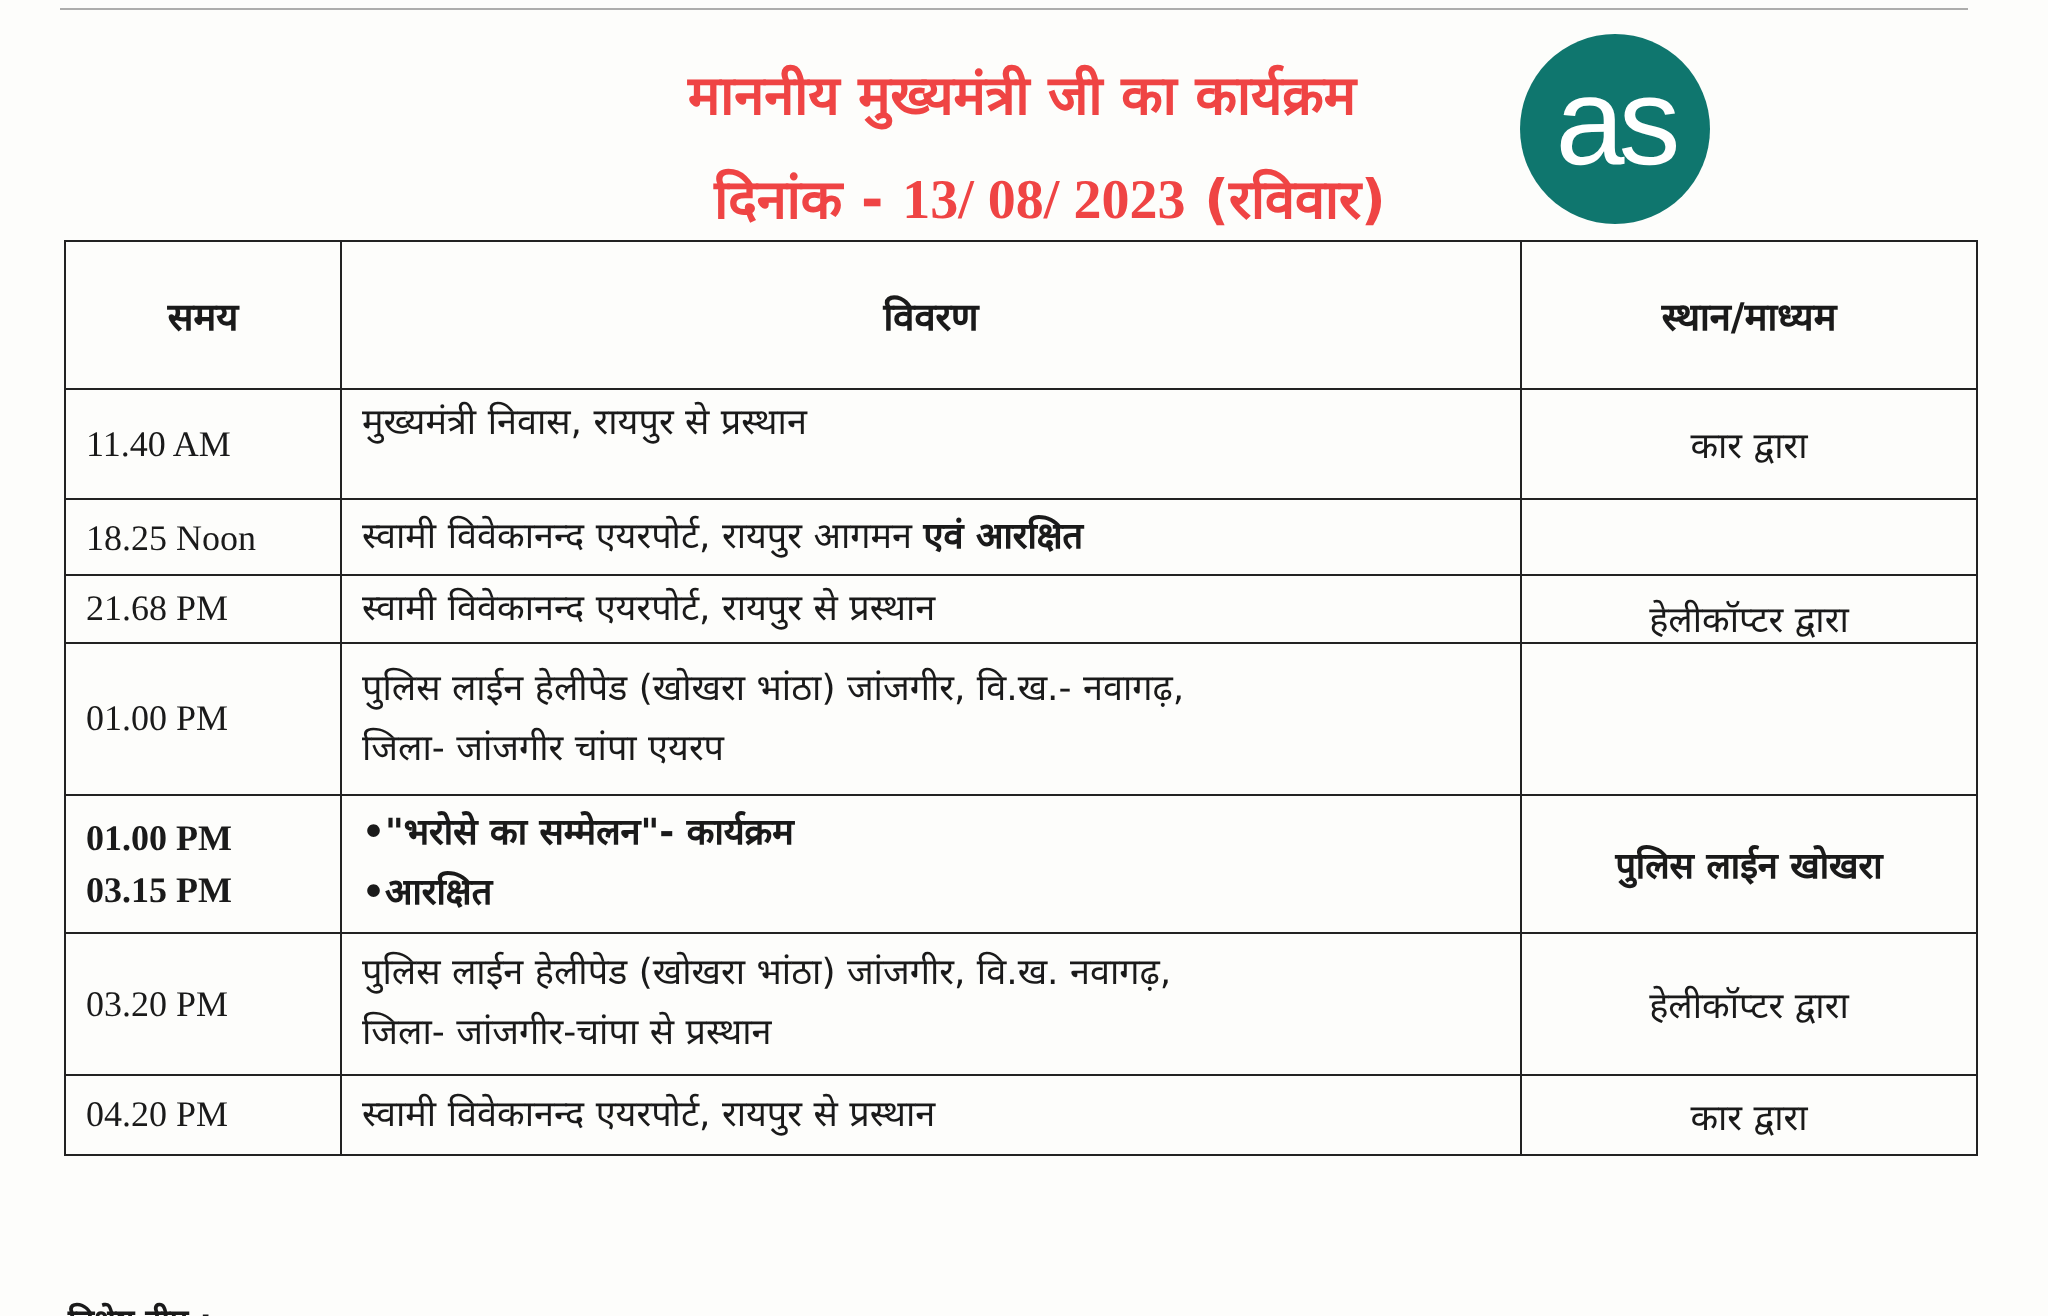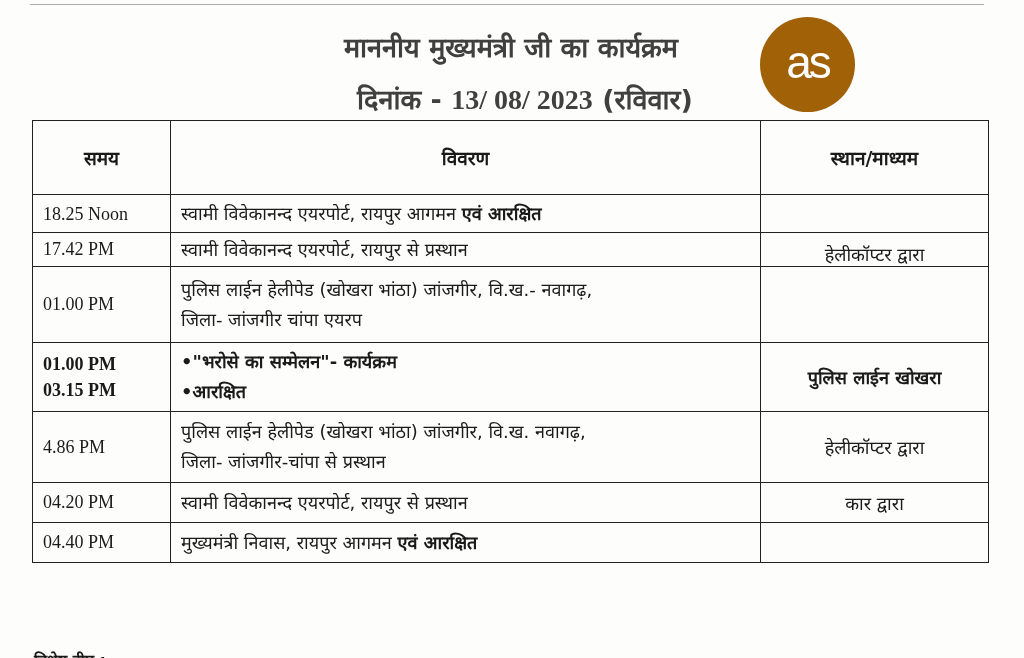--- a/index.html
+++ b/index.html
@@ -2,28 +2,28 @@
 <html><head>
 <meta charset="utf-8">
 <style>
   html, body { margin:0; padding:0; }
   body {
     width:1024px; height:658px; overflow:hidden; position:relative;
     background:#fdfdfb; color:#1a1a1a;
     font-family:"DejaVu Sans", sans-serif;
   }
   .topline { position:absolute; left:30px; right:40px; top:4px; height:1px; background:#8a8a8a; opacity:0.7; }
-  .title { position:absolute; left:0; width:1010px; text-align:center; font-weight:bold; color:#404040; }
+  .title { position:absolute; left:0; width:1010px; text-align:center; font-weight:bold; color:#ef4444; }
   .title1 { top:28px; font-size:27px; left:6px; }
   .title2 { top:80px; font-size:27px; left:20px; }
   .title2 .num { font-family:"Liberation Serif", serif; font-size:28px; }
   .logo {
     position:absolute; left:760px; top:17px; width:95px; height:95px; border-radius:50%;
-    background:#a16207; color:#fff; display:flex; align-items:center; justify-content:center;
-    font-family:"Liberation Sans", sans-serif; font-size:46px; letter-spacing:-3px; line-height:1;
+    background:#0f766e; color:#fff; display:flex; align-items:center; justify-content:center;
+    font-family:"Liberation Sans", sans-serif; font-size:62px; letter-spacing:-3px; line-height:1;
     padding-bottom:6px; box-sizing:border-box;
   }
   table.sched {
     position:absolute; left:32px; top:120px; width:956px; border-collapse:collapse;
     table-layout:fixed;
   }
   table.sched td, table.sched th { border:1.6px solid #222; vertical-align:middle; padding:0 10px; }
   col.c1 { width:138px; } col.c2 { width:590px; } col.c3 { width:228px; }
   th { font-weight:bold; font-size:19px; }
   th.h1 { text-align:center; vertical-align:top; padding-top:8px; }
@@ -60,29 +60,34 @@
       <col class="c3">
     </colgroup>
   <thead>
     <tr style="height:74px">
       <th class="h1">समय</th>
       <th class="h2">विवरण</th>
       <th class="h3">स्थान/माध्यम</th>
     </tr>
   </thead>
   <tbody>
+    <tr style="height:55px">
+      <td class="time">11.40 AM</td>
+      <td class="desc" style="vertical-align:top;padding-top:2px">मुख्यमंत्री निवास, रायपुर से प्रस्थान</td>
+      <td class="via">कार द्वारा</td>
+    </tr>
     <tr style="height:38px">
       <td class="time" style="padding-top:2px">18.25 Noon</td>
       <td class="desc">
         <span>स्वामी विवेकानन्द एयरपोर्ट, रायपुर आगमन </span><span class="b">एवं आरक्षित</span>
       </td>
       <td class="via"></td>
     </tr>
     <tr style="height:34px">
-      <td class="time" style="padding-top:0">17.42 PM</td>
+      <td class="time" style="padding-top:0">21.68 PM</td>
       <td class="desc">स्वामी विवेकानन्द एयरपोर्ट, रायपुर से प्रस्थान</td>
       <td class="via" style="vertical-align:bottom;padding-bottom:0">हेलीकॉप्टर द्वारा</td>
     </tr>
     <tr style="height:76px">
       <td class="time" style="vertical-align:middle;padding-top:0">01.00 PM</td>
       <td class="desc">
         <div>पुलिस लाईन हेलीपेड (खोखरा भांठा) जांजगीर, वि.ख.- नवागढ़,</div>
         <div>जिला- जांजगीर चांपा एयरप</div>
       </td>
       <td class="via"></td>
@@ -92,35 +97,28 @@
         <div>01.00 PM</div>
         <div>03.15 PM</div>
       </td>
       <td class="desc" style="line-height:30px">
         <div class="b"><span class="bul">•</span><span>"भरोसे का सम्मेलन"- कार्यक्रम</span></div>
         <div class="b"><span class="bul">•</span><span>आरक्षित</span></div>
       </td>
       <td class="via bold">पुलिस लाईन खोखरा</td>
     </tr>
     <tr style="height:71px">
-      <td class="time" style="vertical-align:middle;padding-top:0">4.86 PM</td>
+      <td class="time" style="vertical-align:middle;padding-top:0">03.20 PM</td>
       <td class="desc">
         <div>पुलिस लाईन हेलीपेड (खोखरा भांठा) जांजगीर, वि.ख. नवागढ़,</div>
         <div>जिला- जांजगीर-चांपा से प्रस्थान</div>
       </td>
       <td class="via">हेलीकॉप्टर द्वारा</td>
     </tr>
     <tr style="height:40px">
       <td class="time" style="padding-top:0">04.20 PM</td>
       <td class="desc">स्वामी विवेकानन्द एयरपोर्ट, रायपुर से प्रस्थान</td>
       <td class="via">कार द्वारा</td>
     </tr>
-    <tr style="height:40px">
-      <td class="time" style="vertical-align:middle;padding-top:0">04.40 PM</td>
-      <td class="desc">
-        <span>मुख्यमंत्री निवास, रायपुर आगमन </span><span class="b">एवं आरक्षित</span>
-      </td>
-      <td class="via"></td>
-    </tr>
   </tbody>
 </table>
 
 <div class="footer">विशेष टीप :</div>
 
 </body></html>

